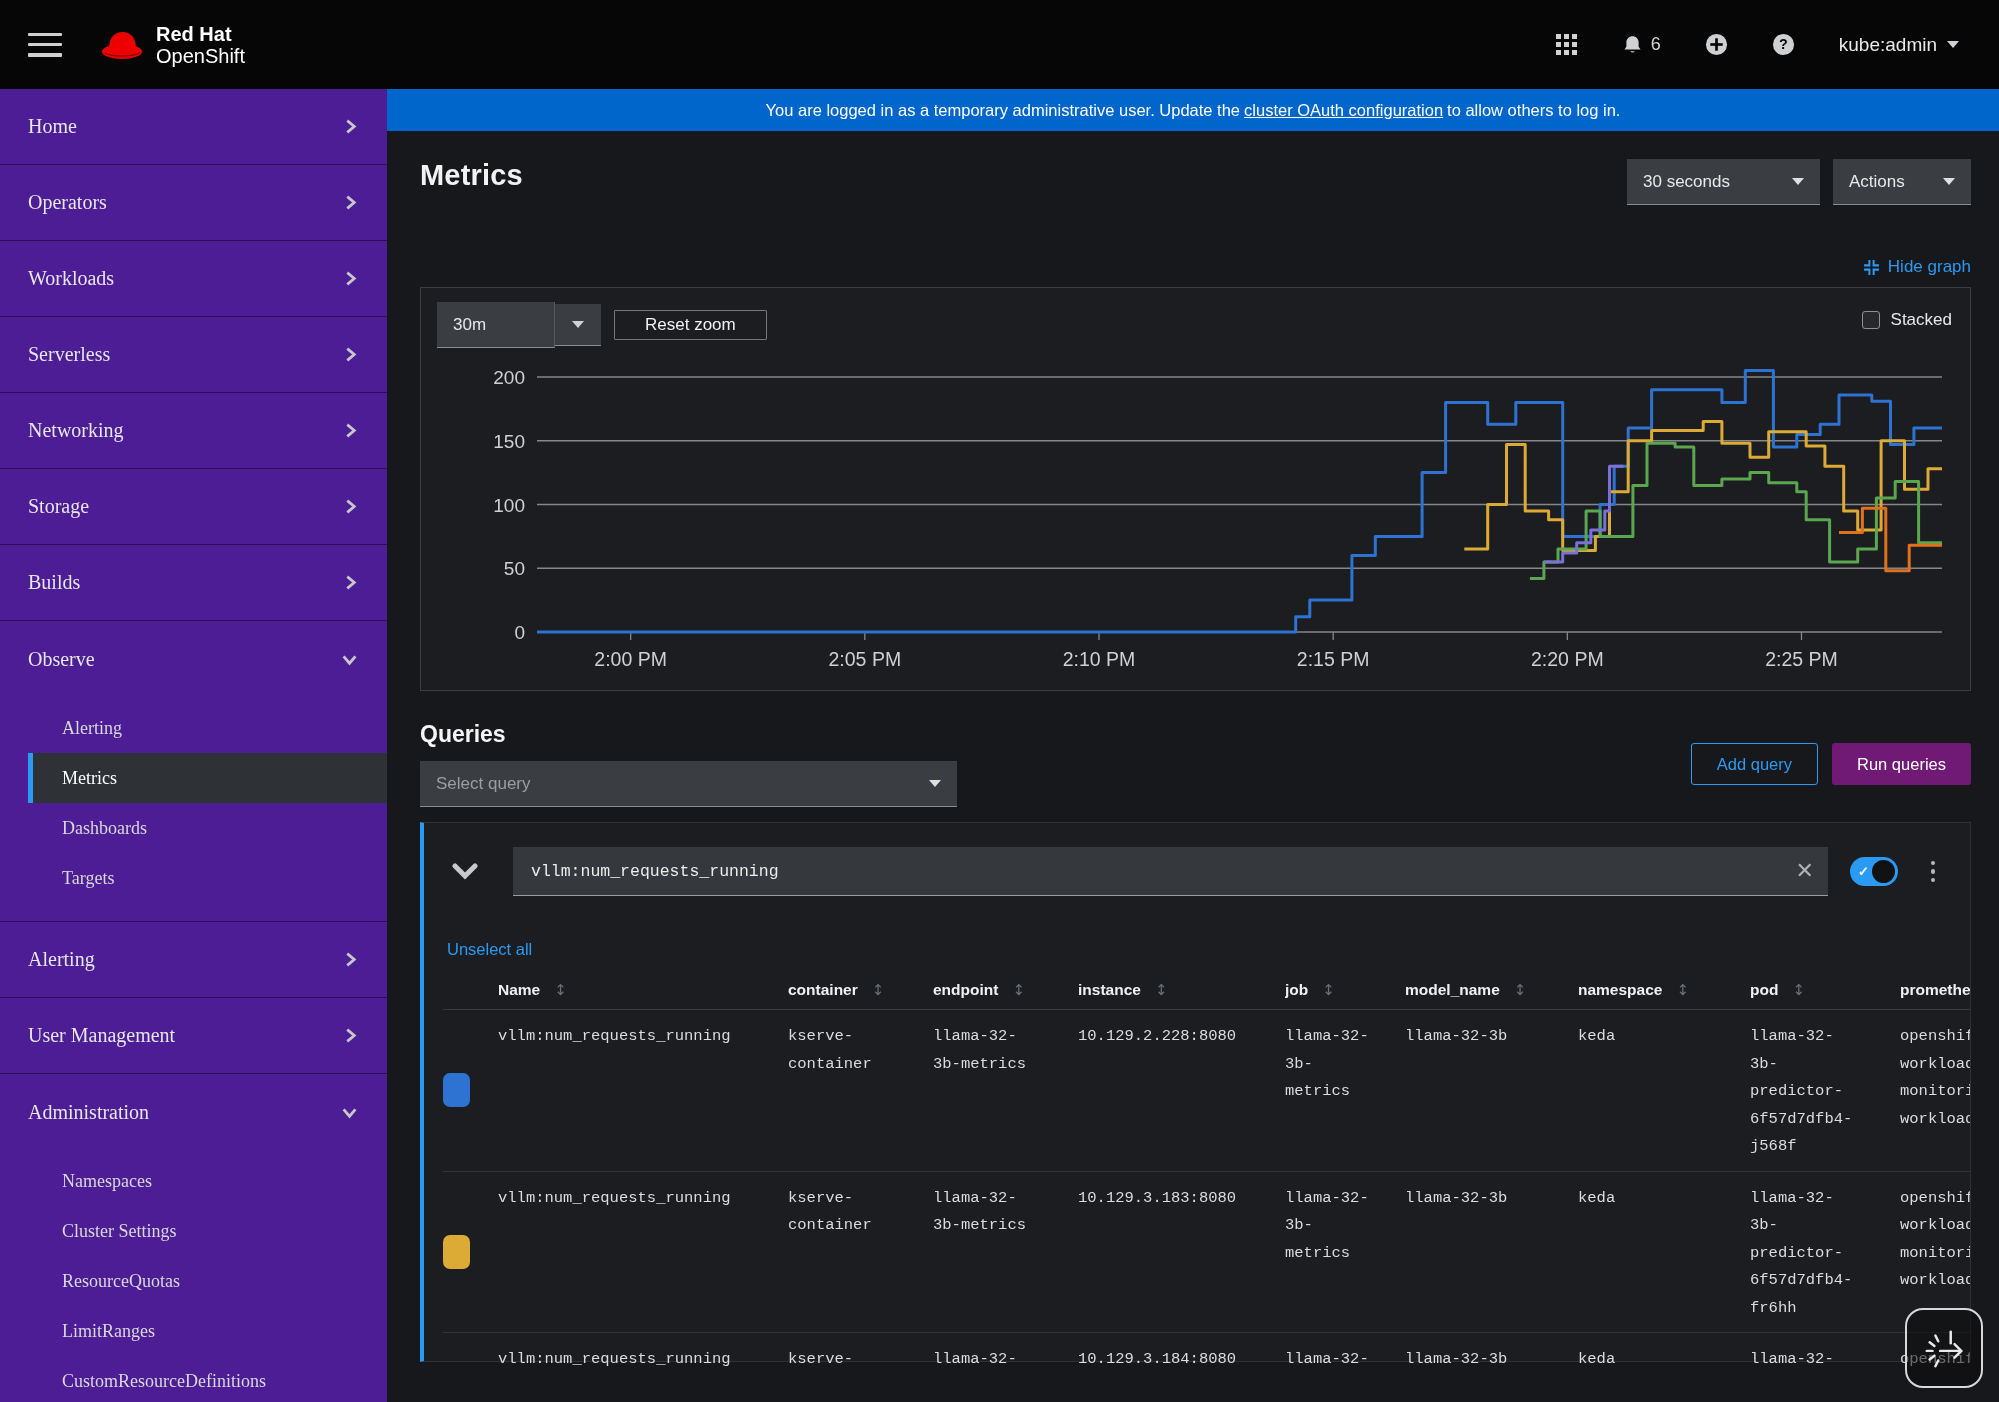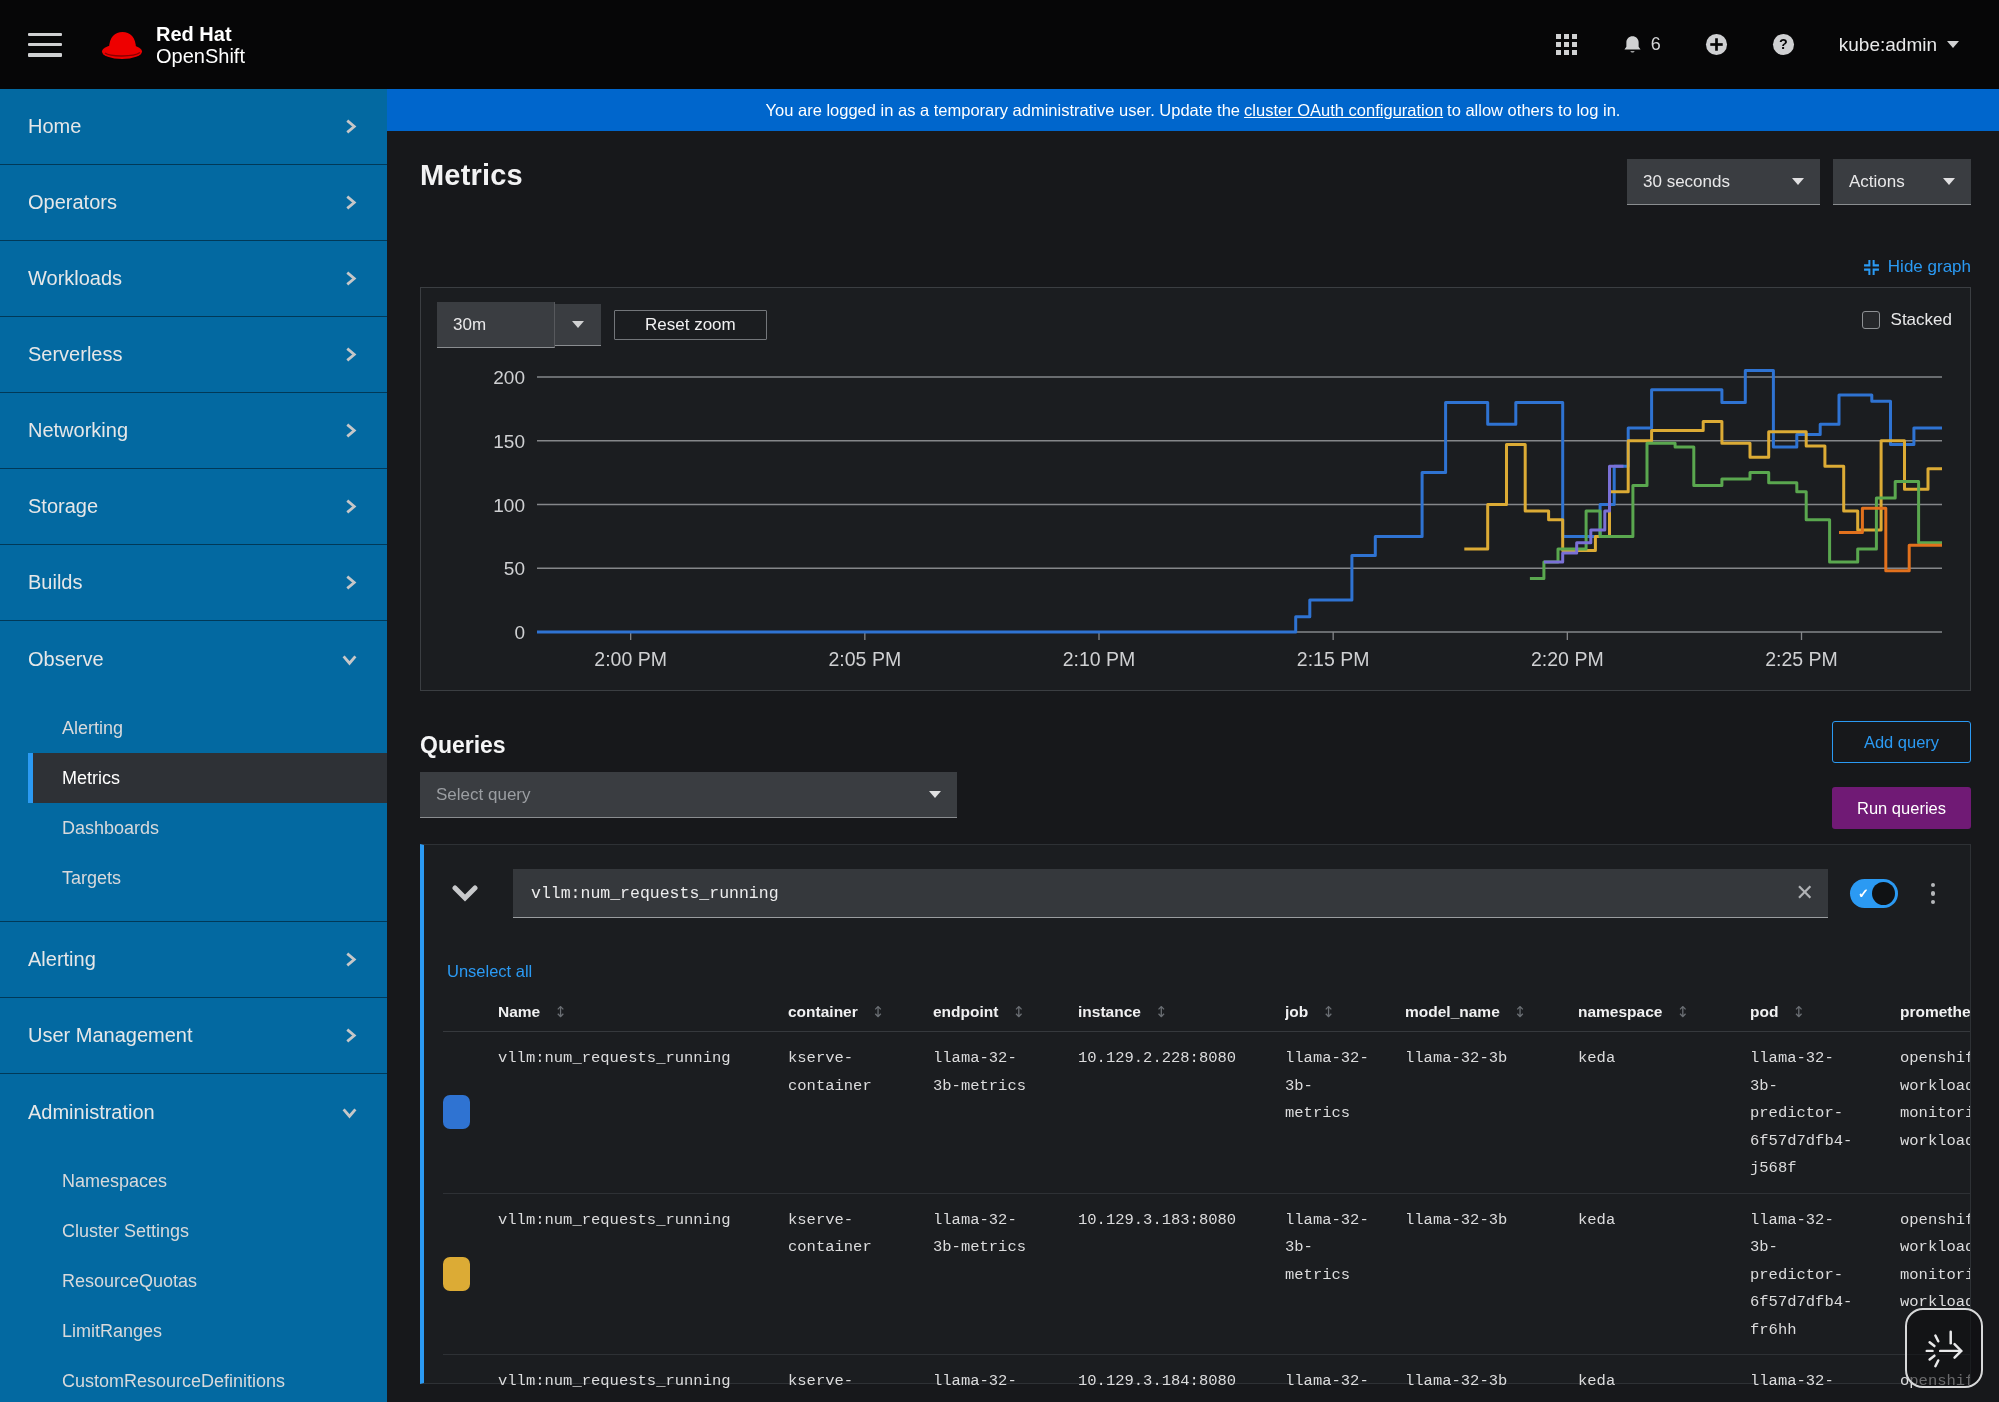--- a/index.html
+++ b/index.html
@@ -15,21 +15,21 @@
   .brand-text { color:#fff; font-size:20px; line-height:22px; }
   .brand-text .b1 { font-weight:bold; }
   .mast-right { margin-left:auto; display:flex; align-items:center; gap:44px; }
   .mast-icon { display:flex; align-items:center; gap:8px; color:#d4d5d7; cursor:pointer; }
   .bell-count { font-size:18px; color:#d4d5d7; }
   .user-menu { display:flex; align-items:center; gap:10px; color:#e8e9ea; font-size:19px; cursor:pointer; }
   .caret { width:0; height:0; border-left:6px solid transparent; border-right:6px solid transparent; border-top:7px solid #d0d1d2; }
 
   
   .shell { display:flex; height:1313px; }
-  .sidebar { width:387px; background:#0369a1; flex:0 0 387px; overflow:hidden; }
+  .sidebar { width:387px; background:#4c1d95; flex:0 0 387px; overflow:hidden;font-family:Liberation Serif, serif; }
   .side-item { height:76px; display:flex; align-items:center; padding:0 30px 0 28px;
                border-bottom:1px solid rgba(0,0,0,.45); color:#e6e7e8; font-size:20px; cursor:pointer; }
   .side-item .lbl { flex:1; }
   .sub-list { border-bottom:1px solid rgba(0,0,0,.45); padding:6px 0 18px 0; }
   .sub-item { height:50px; display:flex; align-items:center; margin-left:28px; padding-left:34px;
               color:#d8d9db; font-size:18px; cursor:pointer; position:relative; }
   .sub-item.active { background:#2e3136; color:#fff; }
   .sub-item.active::before { content:""; position:absolute; left:0; top:0; bottom:0; width:5px; background:#2b9af3; }
   .chev svg { display:block; }
 
@@ -64,21 +64,21 @@
                color:#f0f0f1; font-size:17px; font-family:inherit; cursor:pointer; }
   .stacked-wrap { position:absolute; right:18px; top:22px; display:flex; align-items:center; gap:11px;
                   color:#e8e8e9; font-size:17px; }
   .checkbox { width:18px; height:18px; border:1.5px solid #8e9194; border-radius:3px; background:#26282b; cursor:pointer; }
   .chart-area { margin-top:14px; }
   .chart-area svg { display:block; width:100%; height:318px; }
 
   
   .queries-head { display:flex; align-items:center; margin-top:30px; }
   .queries-title { font-size:23px; font-weight:bold; color:#f5f5f6; }
-  .queries-buttons { margin-left:auto; display:flex; gap:24px;flex-direction:column; }
+  .queries-buttons { margin-left:auto; display:flex; gap:14px; }
   .btn-secondary { height:42px; padding:0 25px; background:transparent; border:1px solid #2b9af3; border-radius:3px;
                    color:#2b9af3; font-size:16.5px; font-family:inherit; cursor:pointer; }
   .btn-primary { height:42px; padding:0 25px; background:#701a75; border:none; border-radius:3px;
                  color:#fff; font-size:16.5px; font-family:inherit; cursor:pointer; }
   .sel-query { width:537px; margin-top:13px; }
   .sel-query .ph { color:#9b9ea2; }
 
   
   .query-card { margin-top:15px; background:#1b1d20; border:1px solid #2e3135; border-left:4px solid #2b9af3;
                 padding:24px 0 0 19px; height:540px; position:relative; }

